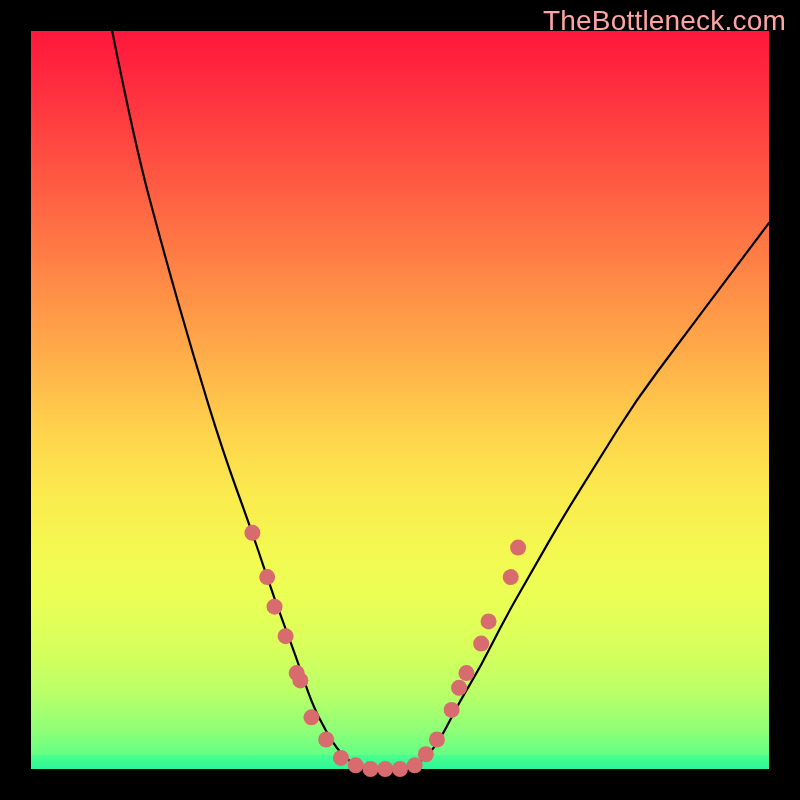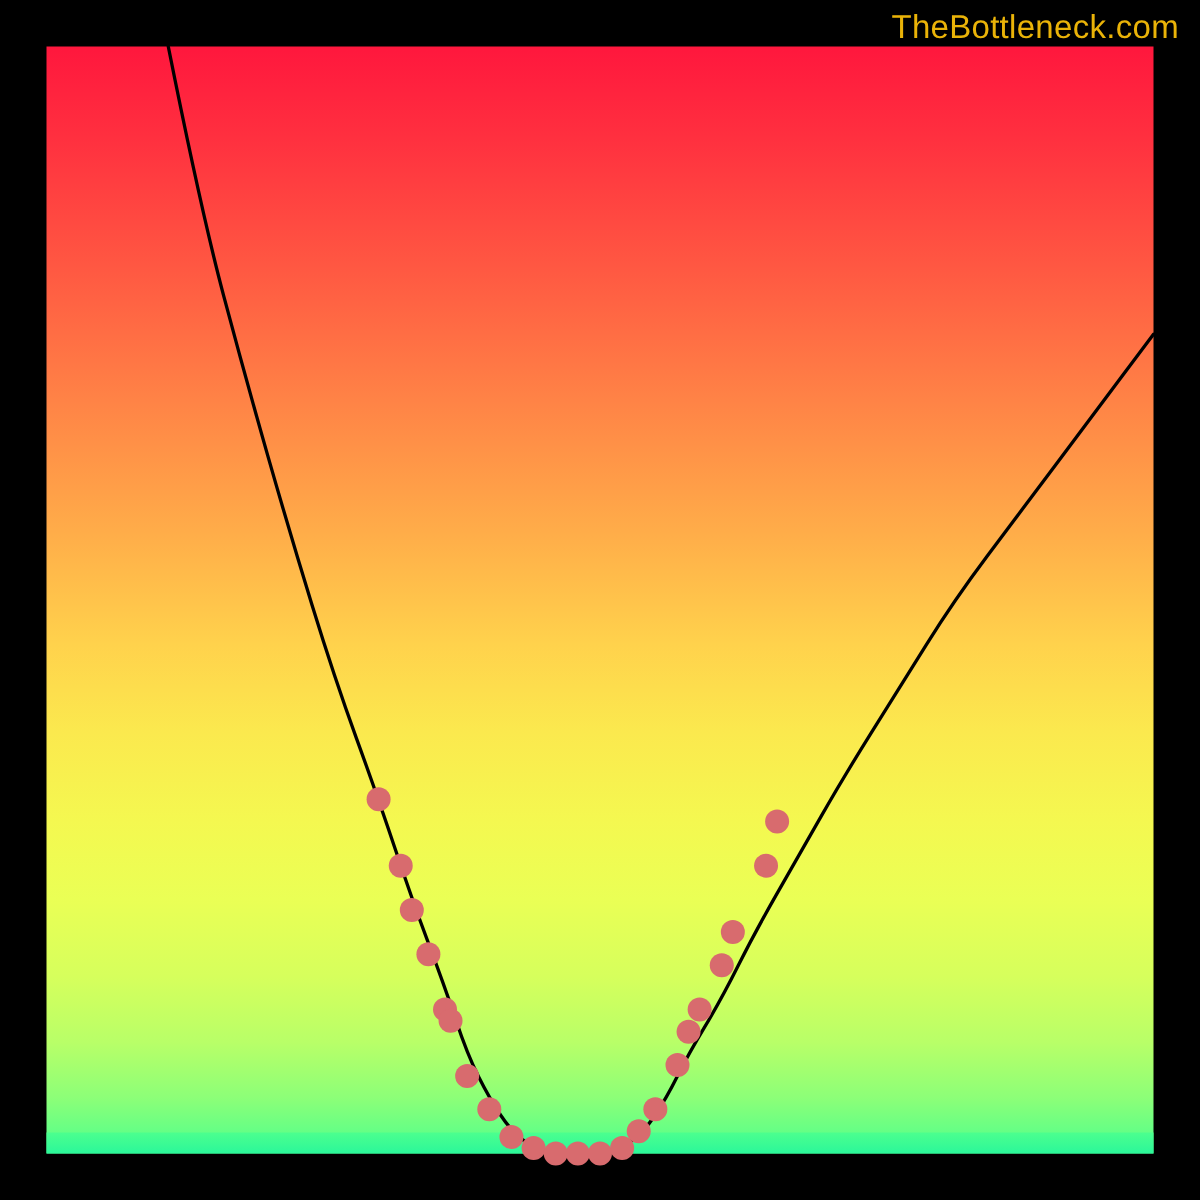--- a/index.html
+++ b/index.html
@@ -38,23 +38,23 @@
       #d6ff5c 84%,
       #b8ff68 90%,
       #8cff78 95%,
       #4cff8e 100%
     );
   }
   .watermark {
     position: absolute;
     top: 5px;
     right: 14px;
-    font-size: 22px;
+    font-size: 28px;
     font-weight: 500;
-    color: #eab308;
+    color: #fca5a5;
     letter-spacing: 0.2px;
   }
   svg.curves {
     position: absolute;
     left: 0;
     top: 0;
     width: 738px;
     height: 738px;
     overflow: visible;
   }

